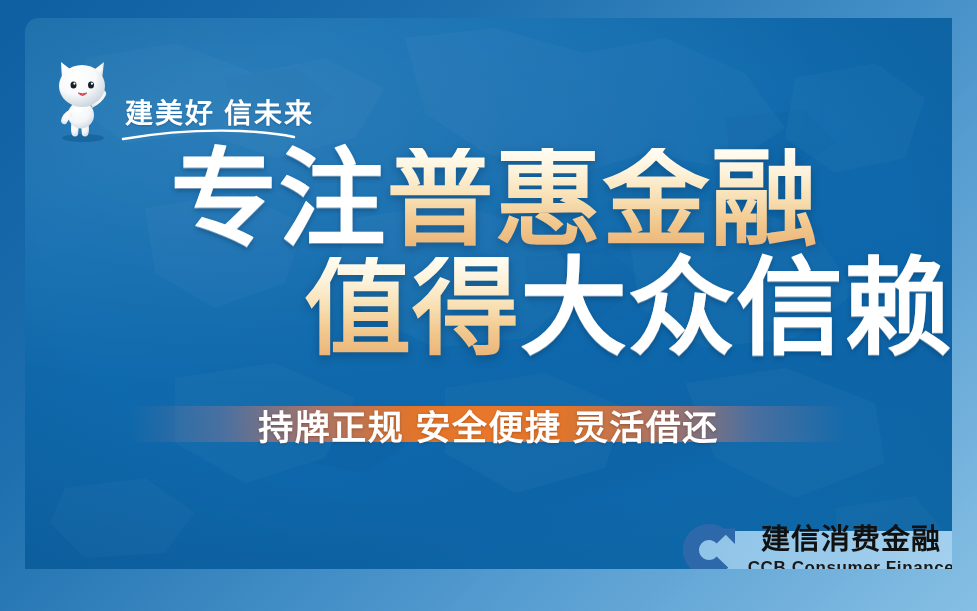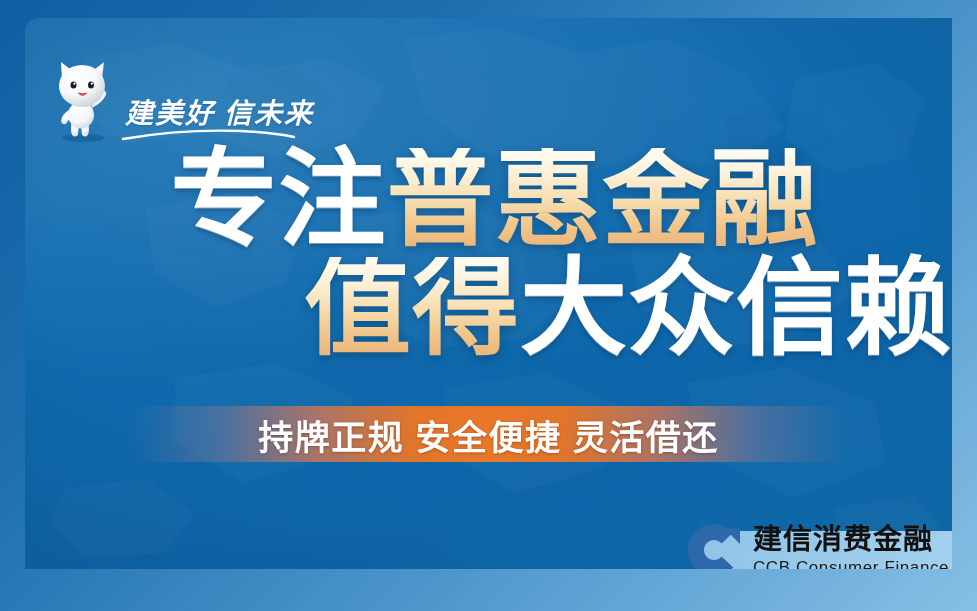--- a/index.html
+++ b/index.html
@@ -62,21 +62,20 @@
   .mascot { width: 72px; height: 86px; display: block; }
 
   .slogan-wrap {
     position: relative;
     margin-bottom: 14px;
   }
   .slogan-text {
     font-family: "Liberation Serif", "DejaVu Serif", serif;
     font-size: 28px;
     font-weight: 700;
-    font-style: italic;
     color: #ffffff;
     letter-spacing: 2px;
     white-space: nowrap;
     line-height: 1;
     text-shadow: 0 1px 2px rgba(0,40,80,0.25);
   }
   .slogan-underline {
     position: absolute;
     left: -4px;
     bottom: -13px;
@@ -126,21 +125,21 @@
     -webkit-text-fill-color: transparent;
     filter: drop-shadow(0 3px 5px rgba(0,38,72,0.35));
   }
 
   
   .subtitle-band {
     position: absolute;
     left: 105px;
     right: 105px;
     top: 388px;
-    height: 56px;
+    height: 36px;
     display: flex;
     align-items: center;
     justify-content: center;
     background: linear-gradient(90deg,
         rgba(30,110,172,0) 0%,
         rgba(118,116,150,0.55) 13%,
         rgba(196,118,92,0.85) 26%,
         #e2752a 40%,
         #e8772a 50%,
         #e2752a 60%,
@@ -173,25 +172,26 @@
     padding-right: 14px;
   }
   .ccb-mark { width: 56px; height: 56px; flex: none; display: block; }
   .logo-text { display: flex; flex-direction: column; line-height: 1; }
   .logo-cn {
     font-size: 29px;
     font-weight: 900;
     color: #111111;
     letter-spacing: 1px;
     white-space: nowrap;
+    text-align: center;
   }
   .logo-en {
     margin-top: 5px;
     font-size: 17px;
-    font-weight: 400;
+    font-weight: 700;
     color: #1a1a1a;
     letter-spacing: 0.6px;
     white-space: nowrap;
   }
 </style>
 </head>
 <body>
 
 <div class="banner">
 

